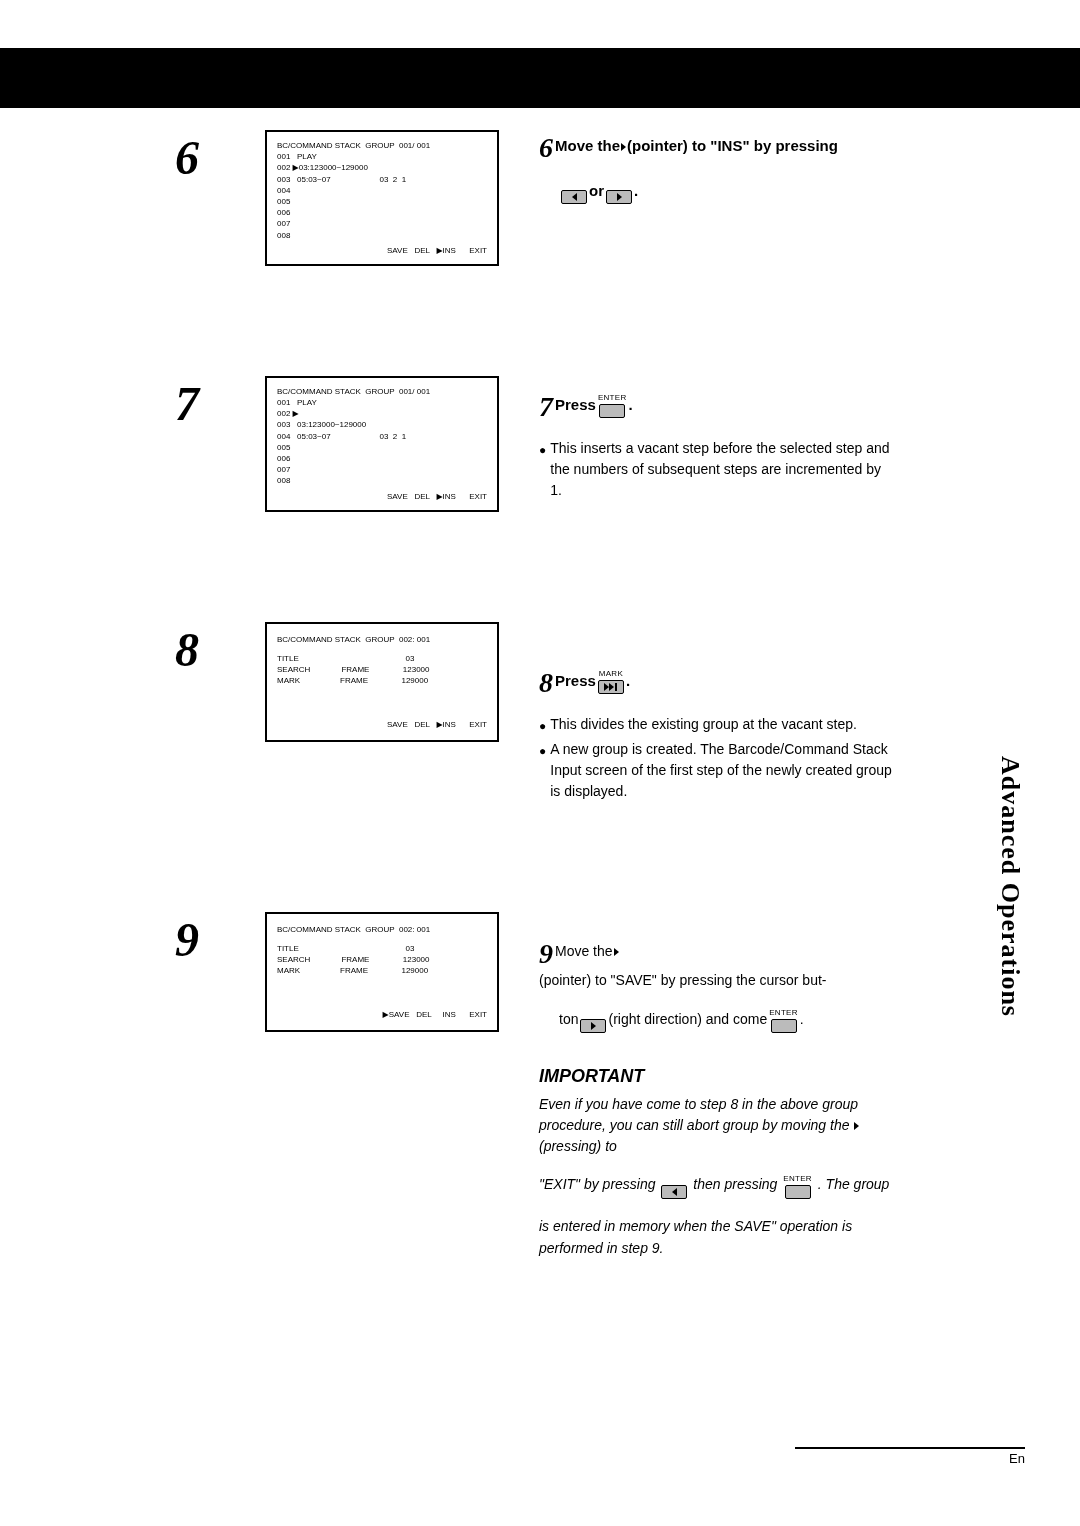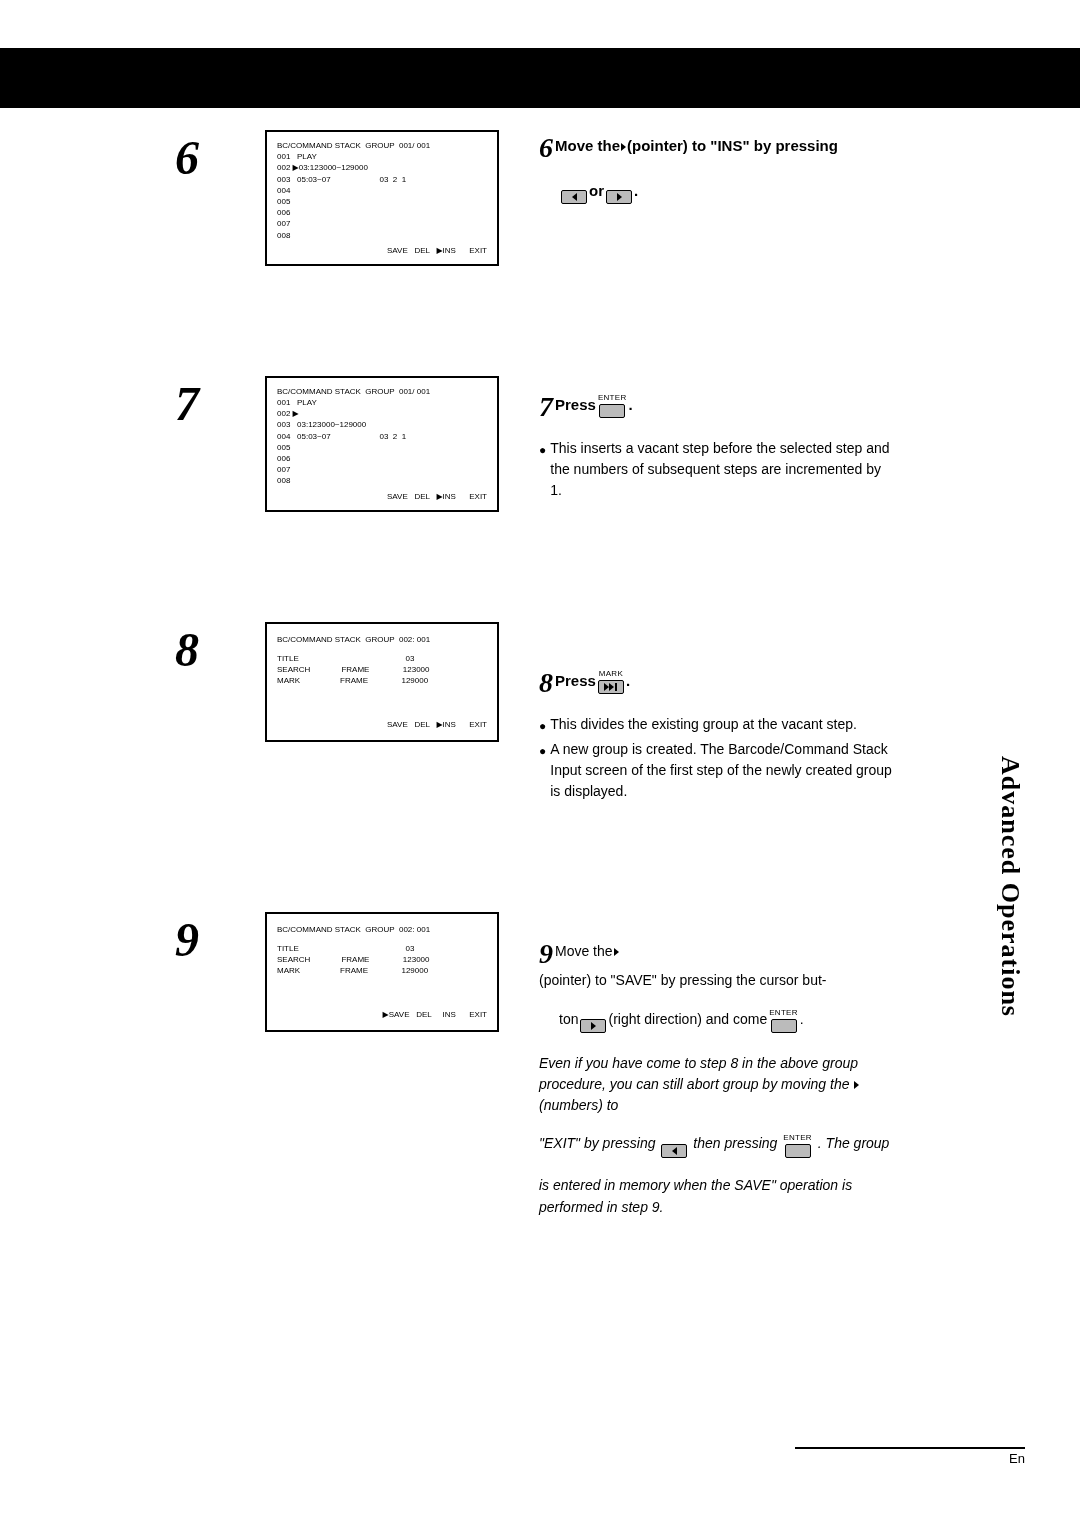--- a/index.html
+++ b/index.html
@@ -291,24 +291,25 @@
             </span>
         </span>
         <span> (right direction) and come </span>
         <span class="key-btn">
           <span class="lbl">ENTER</span>
           <span class="key-rect"></span>
         </span>
         <span>.</span>
       </div>
 
+      <div class="important-heading">IMPORTANT</div>
       <div class="important-body">
         <span>Even if you have come to step 8 in the above group procedure, you can still abort group by moving the </span>
         <span class="tri-r"></span>
-        <span> (numbers) to</span>
+        <span> (pressing) to</span>
       </div>
       <div class="important-body" style="display:inline;">
         <span>"EXIT" by pressing </span>
         <span class="key-btn arrow-key" style="font-style:normal;">
           <span class="lbl">.</span>
           <span class="key-rect">
               <span class="tri-l"></span>
             </span>
         </span>
         <span> then pressing </span>

